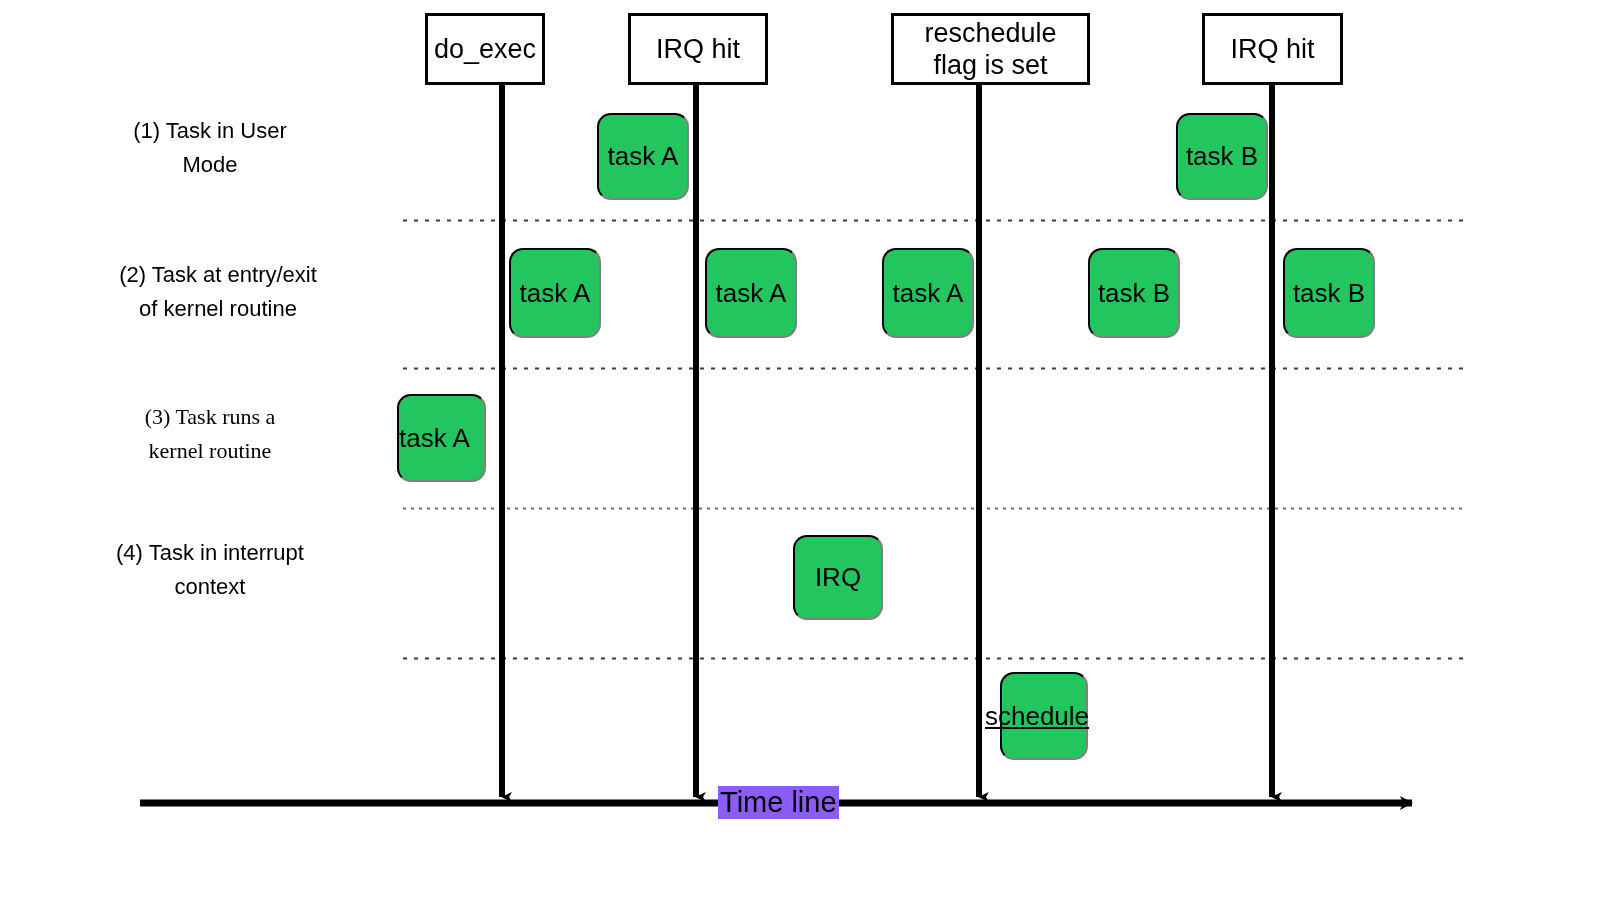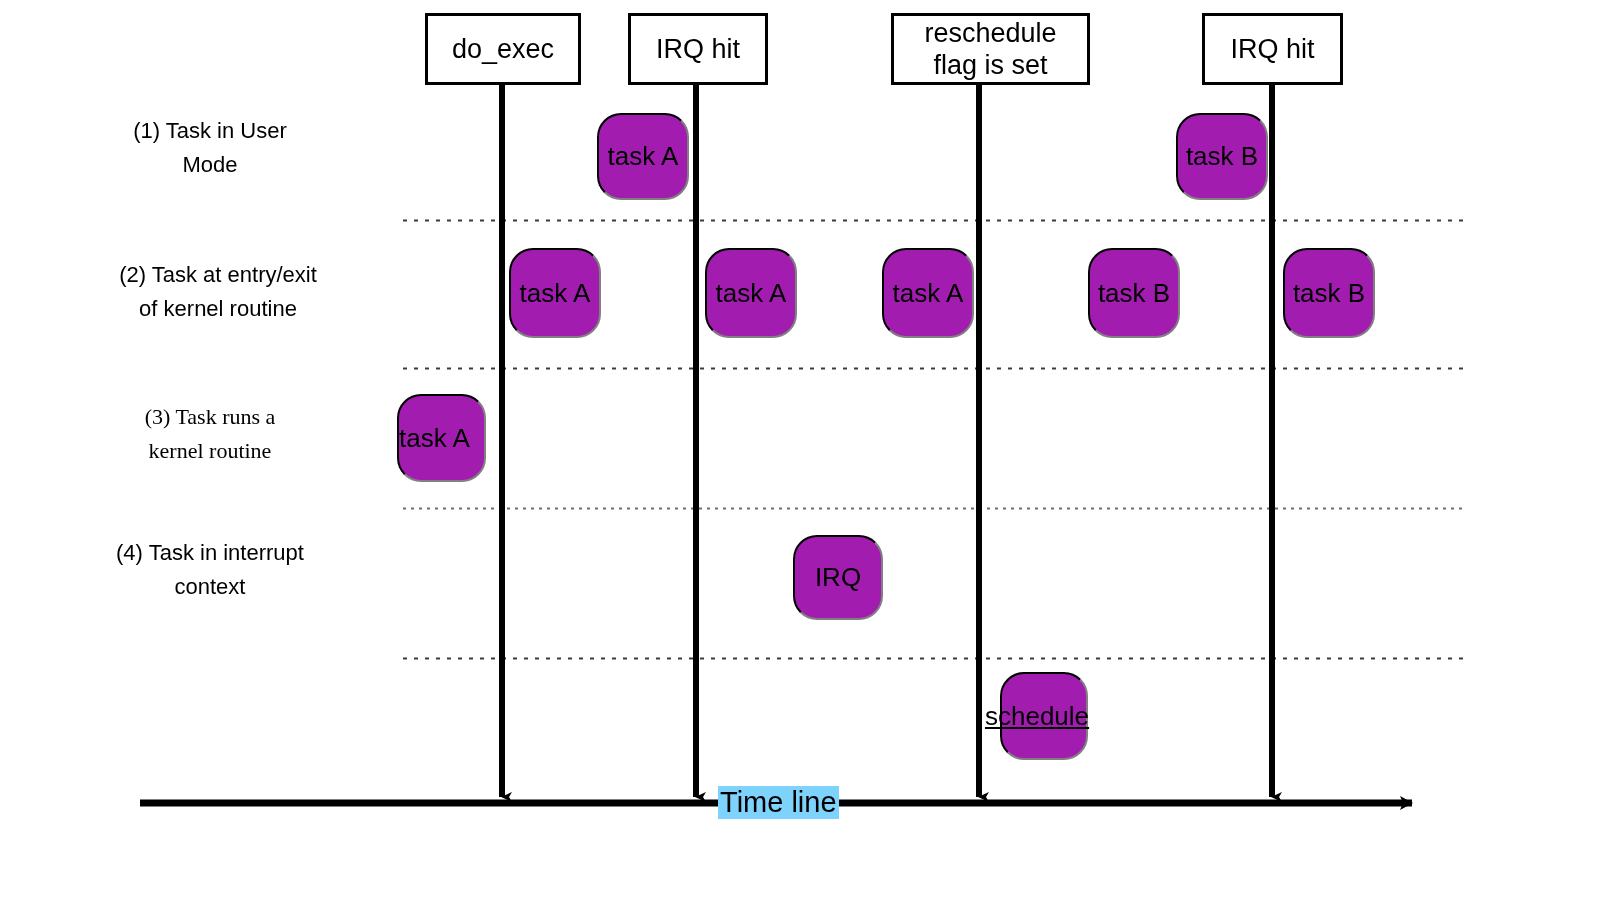--- a/index.html
+++ b/index.html
@@ -51,43 +51,43 @@
     line-height: 1.2;
     color: #000000;
     white-space: pre-line;
   }
   
   .state-box {
     position: absolute;
     border: 2px solid #000000;
     border-right-color: #808080;
     border-bottom-color: #808080;
-    border-radius: 24px;
-    background: #a21caf;
+    border-radius: 14px;
+    background: #22c55e;
     box-sizing: border-box;
     display: flex;
     align-items: center;
     justify-content: center;
     font-size: 26px;
     color: #000000;
     white-space: nowrap;
   }
   .state-box.overflow-label {
     overflow: visible;
   }
   .state-box.overflow-label > span {
     display: inline-block;
     transform: translateX(-7px);
   }
   
   .timeline-caption {
     position: absolute;
     font-size: 29px;
     color: #000000;
-    background: #7dd3fc;
+    background: #8b5cf6;
     padding: 0 2px;
     white-space: nowrap;
   }
 </style>
 </head>
 <body>
 
 <div id="canvas">
 
   <svg id="diagram" viewBox="0 0 1599 900" xmlns="http://www.w3.org/2000/svg">
@@ -119,21 +119,21 @@
 
   <div class="row-label" style="left:20px; top:96px; width:380px; height:104px;">(1) Task in User
 Mode</div>
   <div class="row-label" style="left:20px; top:240px; width:396px; height:104px;">(2) Task at entry/exit
 of kernel routine</div>
   <div class="row-label" style="left:20px; top:382px; width:380px; height:104px;font-family:Liberation Serif, serif;">(3) Task runs a
 kernel routine</div>
   <div class="row-label" style="left:20px; top:518px; width:380px; height:104px;">(4) Task in interrupt
 context</div>
 
-  <div class="event-box" style="left:425px; top:13px; width:156px; height:72px;">do_exec</div>
+  <div class="event-box" style="left:425px; top:13px; width:120px; height:72px;">do_exec</div>
   <div class="event-box" style="left:628px; top:13px; width:140px; height:72px;">IRQ hit</div>
   <div class="event-box" style="left:881px; top:13px; width:199px; height:72px;margin-left:10px;">reschedule
 flag is set</div>
   <div class="event-box" style="left:1202px; top:13px; width:141px; height:72px;">IRQ hit</div>
 
   <div class="state-box" style="left:597px; top:113px; width:92px; height:87px;">task A</div>
   <div class="state-box" style="left:1176px; top:113px; width:92px; height:87px;">task B</div>
 
   <div class="state-box" style="left:509px; top:248px; width:92px; height:90px;">task A</div>
   <div class="state-box" style="left:705px; top:248px; width:92px; height:90px;">task A</div>

